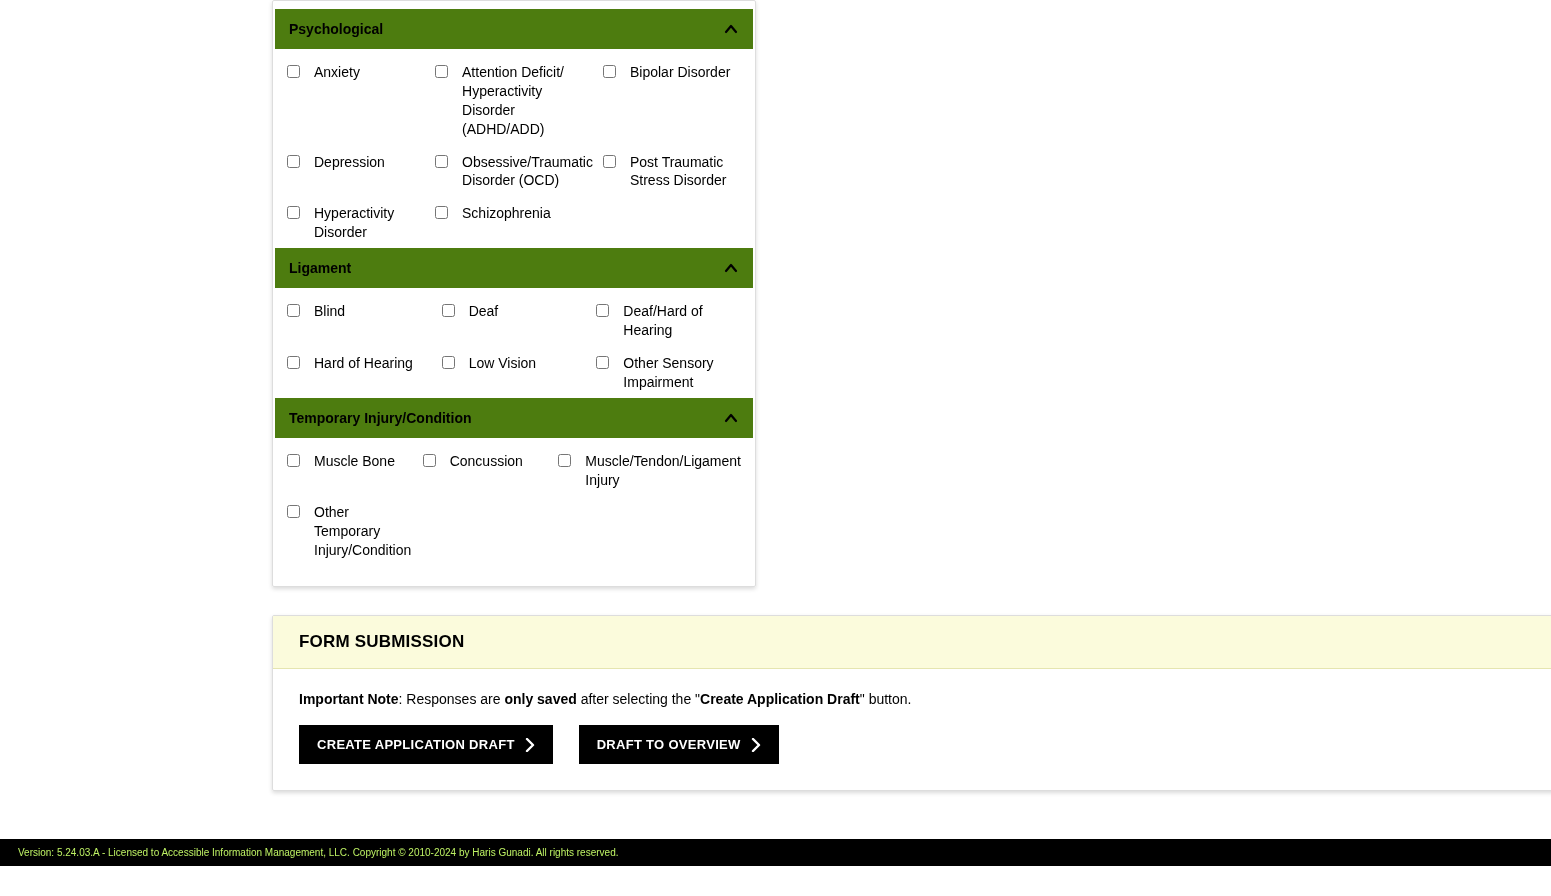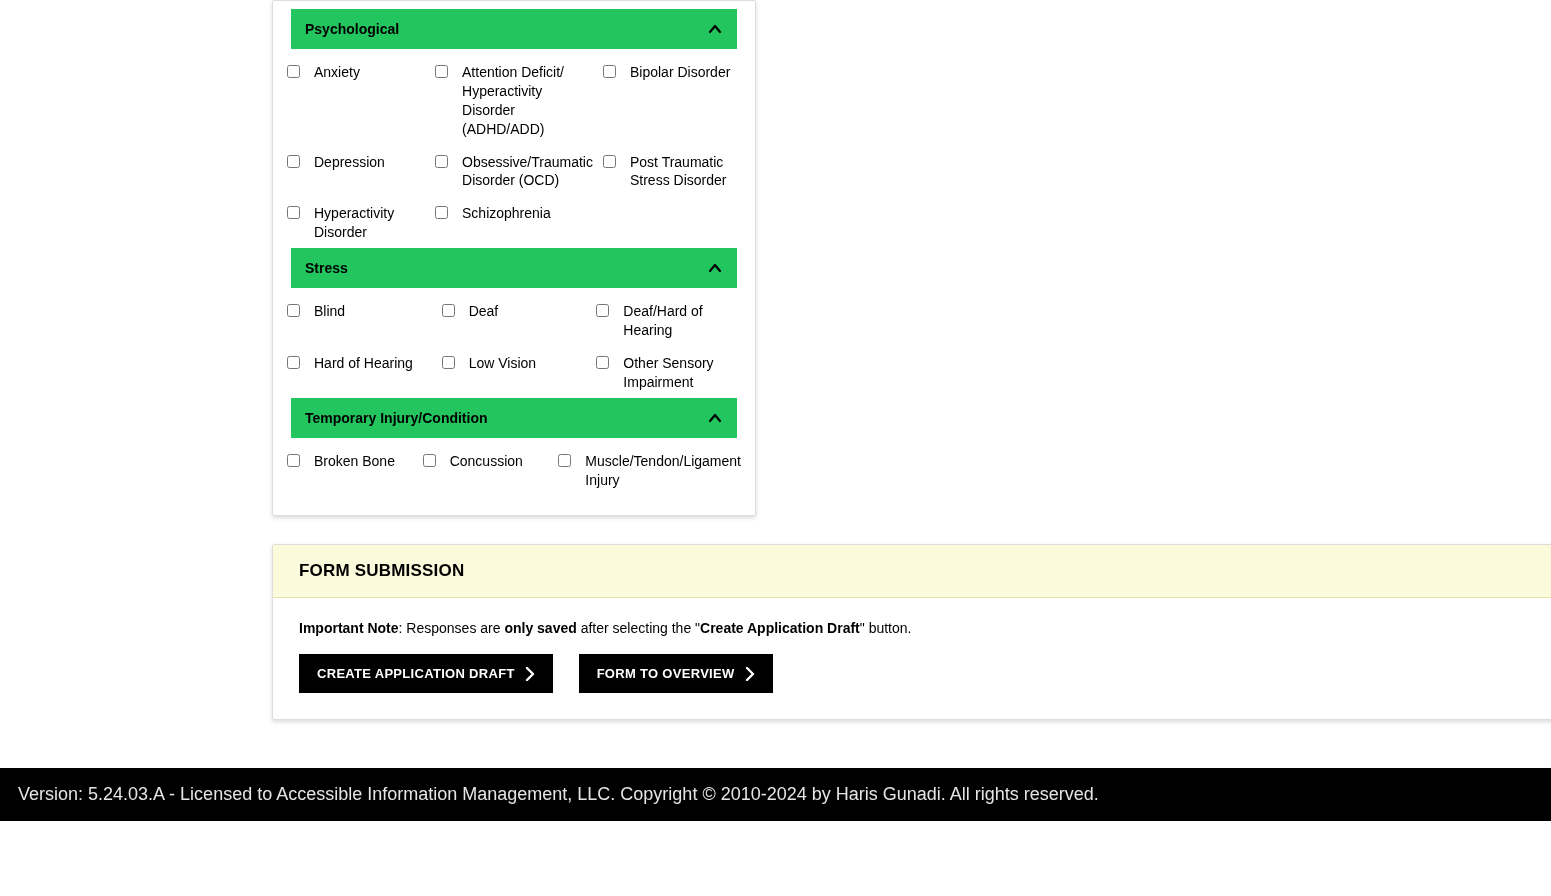--- a/index.html
+++ b/index.html
@@ -1,34 +1,34 @@
 <!DOCTYPE html>
 <html><head>
 <meta charset="utf-8">
 <style>
 * { box-sizing: border-box; margin: 0; padding: 0; }
 body { font-family: Arial, Helvetica, sans-serif; font-size: 14px; background: #fff; color: #000; width: 1551px; }
 .container { padding: 0 272px; }
 .card { border: 1px solid #ddd; border-radius: 2px; box-shadow: 0 2px 4px rgba(0,0,0,0.15); margin-bottom: 28px; }
 .disability-card { width: 484px; padding: 8px 0 20px; }
-.section-header { background: #22c55e; padding: 12px 14px; margin: 0 18px; display: flex; justify-content: space-between; align-items: center; cursor: pointer; }
+.section-header { background: #4d7c0f; padding: 12px 14px; margin: 0 2px; display: flex; justify-content: space-between; align-items: center; cursor: pointer; }
 .section-header .title { font-weight: bold; font-size: 14px; }
 .section-body { padding: 14px 14px 6px; }
 .check-grid { display: grid; grid-template-columns: 1fr 1fr 1fr; column-gap: 10px; row-gap: 14px; }
 .check-item { display: flex; align-items: flex-start; gap: 14px; }
 .check-item input[type=checkbox] { width: 13px; height: 13px; margin-top: 2px; flex-shrink: 0; }
 .check-item label { line-height: 1.35; }
 .submission-card { width: 1371px; }
 .submission-header { background: #fbfbdc; border-bottom: 1px solid #e5e5b0; padding: 16px 26px; }
 .submission-header .title { font-weight: 900; font-size: 17px; letter-spacing: 0.2px; }
 .submission-body { padding: 22px 26px 26px; }
 .note { margin-bottom: 18px; }
 .btn-row { display: flex; gap: 26px; }
 .btn { background: #000; color: #fff; border: none; padding: 12px 18px; font-weight: 900; font-size: 13px; letter-spacing: 0.3px; display: inline-flex; align-items: center; gap: 10px; cursor: pointer; }
-.footer { background: #000; color: #e5e5e5; padding: 16px 18px; font-size: 18px; margin-top: 48px; }
+.footer { background: #000; color: #bef264; padding: 8px 18px; font-size: 10px; margin-top: 48px; }
 .chevron-up, .chevron-right { display: inline-flex; }
 </style>
 </head>
 <body>
 
 <div class="container">
   <div class="card disability-card" id="sections-root">
       <div class="section-header">
         <span class="title">Psychological</span>
         <span class="chevron-up">
@@ -67,21 +67,21 @@
             <input type="checkbox" style="">
             <label>Hyperactivity Disorder</label>
           </div>
           <div class="check-item">
             <input type="checkbox" style="">
             <label>Schizophrenia</label>
           </div>
         </div>
       </div>
       <div class="section-header">
-        <span class="title">Stress</span>
+        <span class="title">Ligament</span>
         <span class="chevron-up">
           <svg width="16" height="16" viewBox="0 0 16 16">
             <path d="M3 11 L8 5 L13 11" stroke="#000" stroke-width="2.2" fill="none" stroke-linecap="round" stroke-linejoin="round"></path>
           </svg>
         </span>
       </div>
       <div class="section-body">
         <div class="check-grid">
           <div class="check-item">
             <input type="checkbox" style="">
@@ -114,29 +114,33 @@
         <span class="chevron-up">
           <svg width="16" height="16" viewBox="0 0 16 16">
             <path d="M3 11 L8 5 L13 11" stroke="#000" stroke-width="2.2" fill="none" stroke-linecap="round" stroke-linejoin="round"></path>
           </svg>
         </span>
       </div>
       <div class="section-body">
         <div class="check-grid">
           <div class="check-item">
             <input type="checkbox" style="">
-            <label>Broken Bone</label>
+            <label>Muscle Bone</label>
           </div>
           <div class="check-item">
             <input type="checkbox" style="">
             <label>Concussion</label>
           </div>
           <div class="check-item">
             <input type="checkbox" style="">
             <label>Muscle/Tendon/Ligament Injury</label>
+          </div>
+          <div class="check-item">
+            <input type="checkbox" style="">
+            <label>Other Temporary Injury/Condition</label>
           </div>
         </div>
       </div>
     </div>
 
   <div class="card submission-card">
     <div class="submission-header">
       <div class="title">FORM SUBMISSION</div>
     </div>
     <div class="submission-body">
@@ -146,21 +150,21 @@
       <div class="btn-row">
         <button class="btn">
           <span>CREATE APPLICATION DRAFT</span>
           <span class="chevron-right">
             <svg width="10" height="14" viewBox="0 0 10 14">
                 <path d="M2 1 L8 7 L2 13" stroke="#fff" stroke-width="2.4" fill="none" stroke-linecap="round" stroke-linejoin="round"></path>
               </svg>
           </span>
         </button>
         <button class="btn">
-          <span>FORM TO OVERVIEW</span>
+          <span>DRAFT TO OVERVIEW</span>
           <span class="chevron-right">
             <svg width="10" height="14" viewBox="0 0 10 14">
                 <path d="M2 1 L8 7 L2 13" stroke="#fff" stroke-width="2.4" fill="none" stroke-linecap="round" stroke-linejoin="round"></path>
               </svg>
           </span>
         </button>
       </div>
     </div>
   </div>
 </div>

